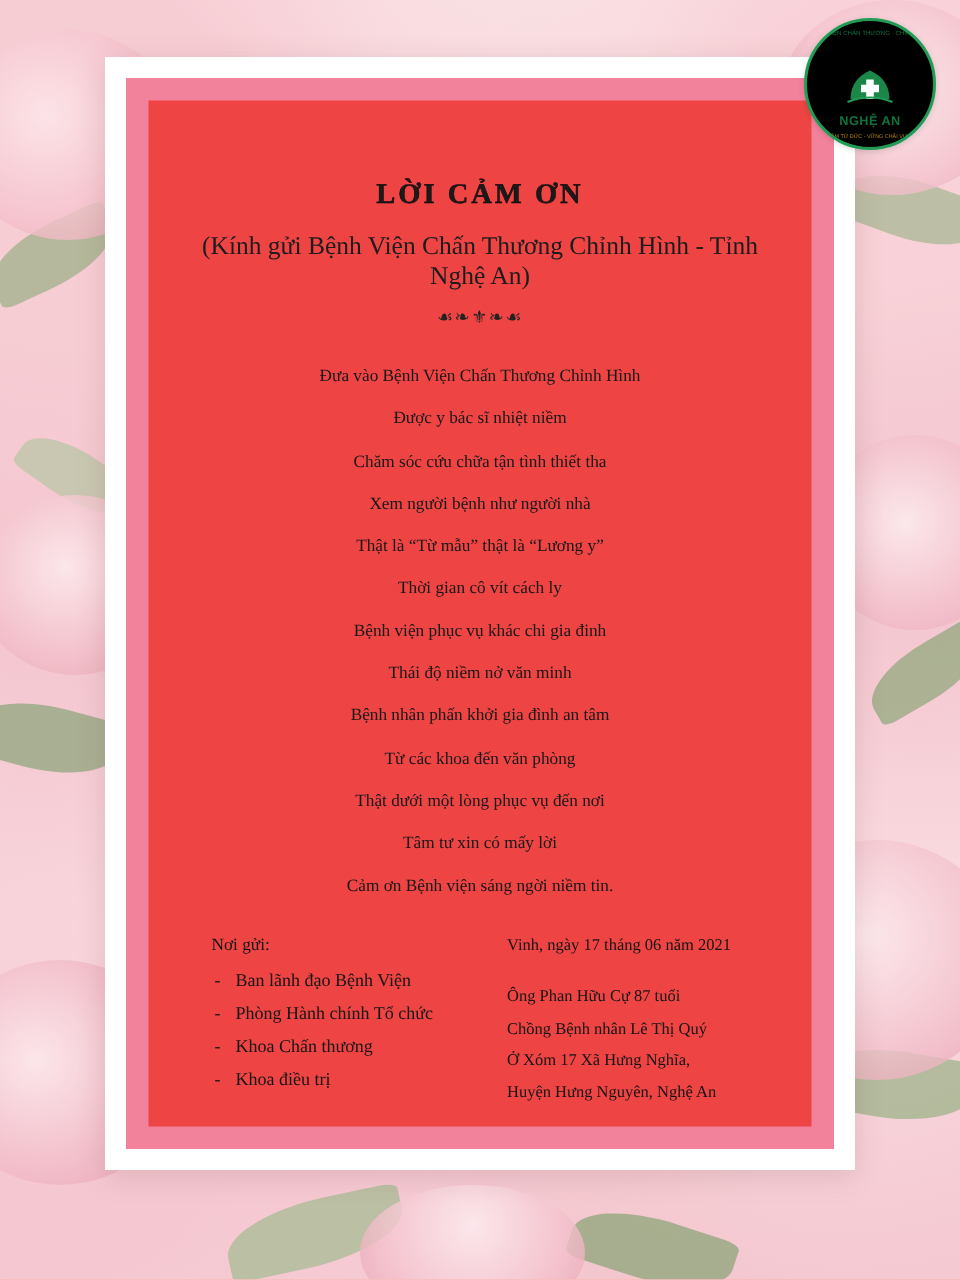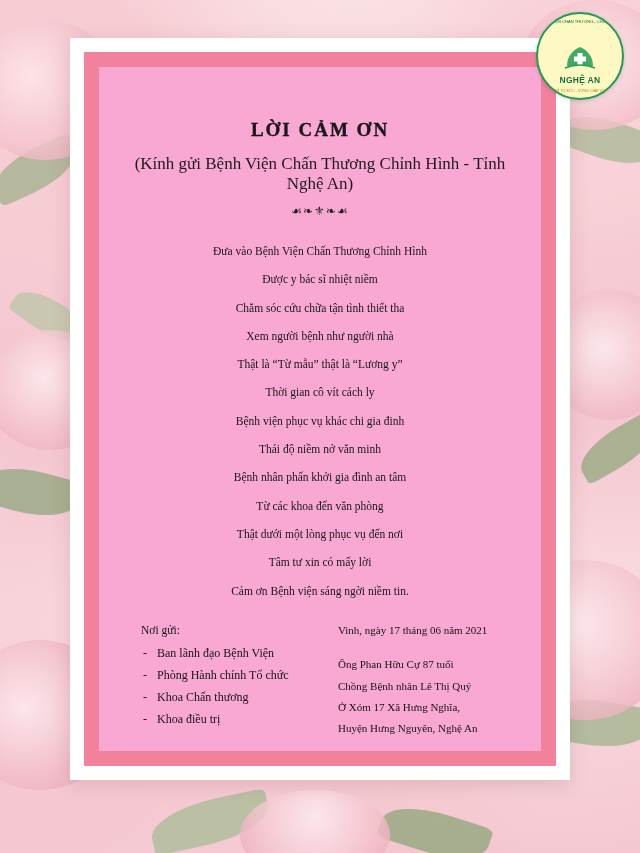--- a/index.html
+++ b/index.html
@@ -66,21 +66,21 @@
     width: 472px;
     height: 714px;
     background: #f2819c;
   }
   .card-inner {
     position: absolute;
     left: 99px;
     top: 67px;
     width: 442px;
     height: 684px;
-    background: #f9a8d4;
+    background: #ef4444;
     box-sizing: border-box;
     padding: 26px 34px 18px 34px;
   }
 
   
   .doc-title {
     text-align: center;
     font-family: "Liberation Serif", serif;
     font-weight: bold;
     font-size: 19px;
@@ -165,21 +165,21 @@
   }
 
   
   .logo {
     position: absolute;
     right: 16px;
     top: 12px;
     width: 84px;
     height: 84px;
     border-radius: 50%;
-    background: #fef9c3;
+    background: #000000;
     border: 2px solid #1f9d55;
     box-shadow: 0 1px 4px rgba(0,0,0,.15);
     overflow: hidden;
   }
   .logo-top-text {
     position: absolute;
     top: 5px;
     left: 0;
     right: 0;
     text-align: center;

